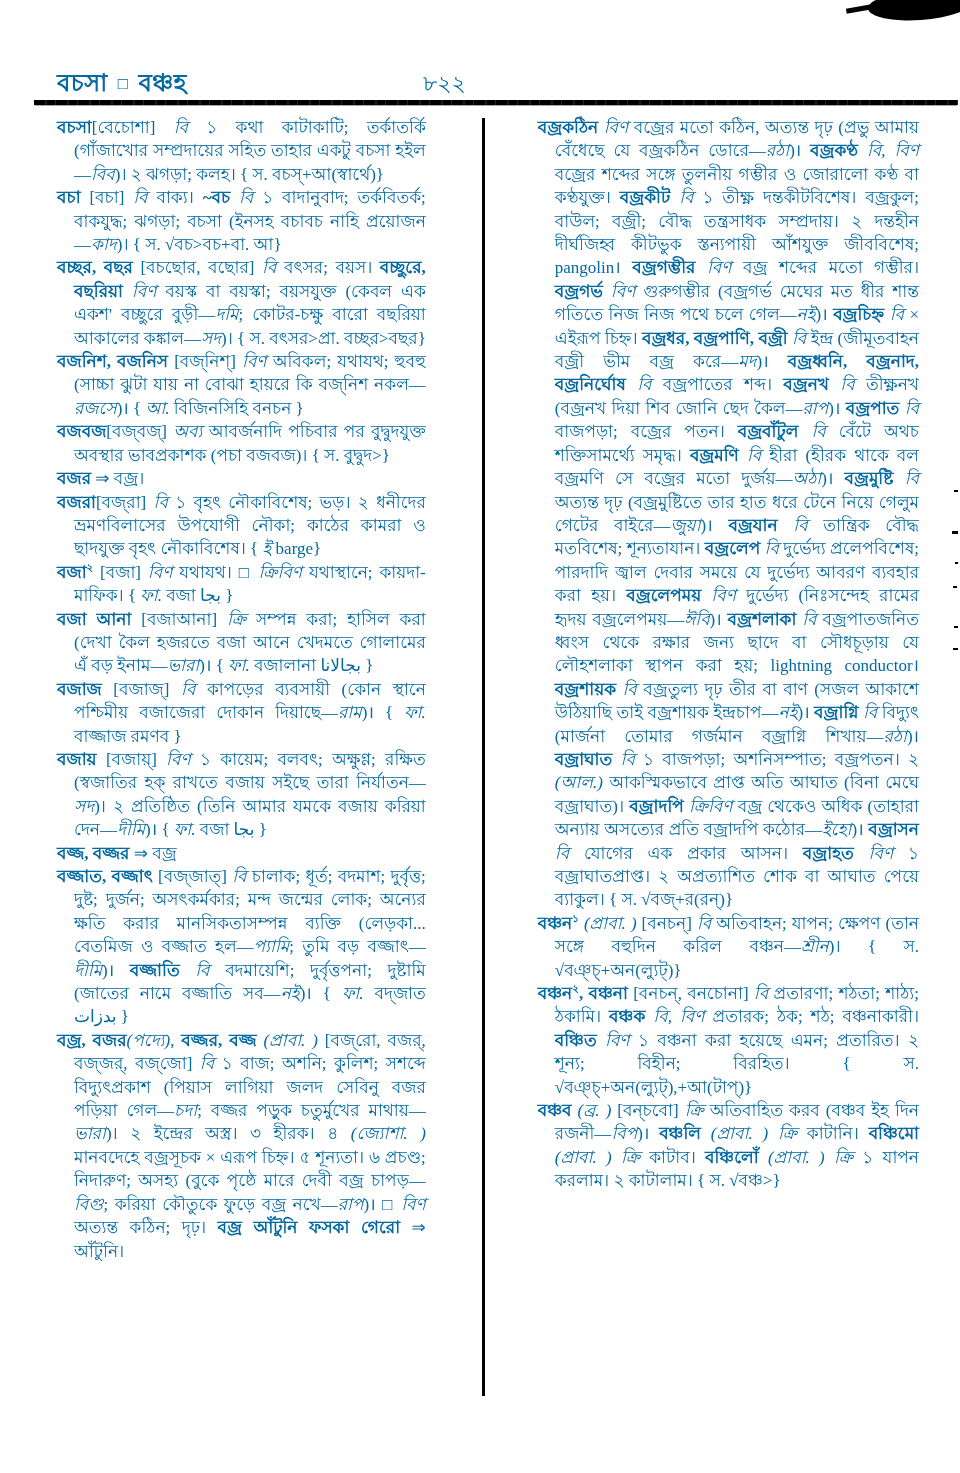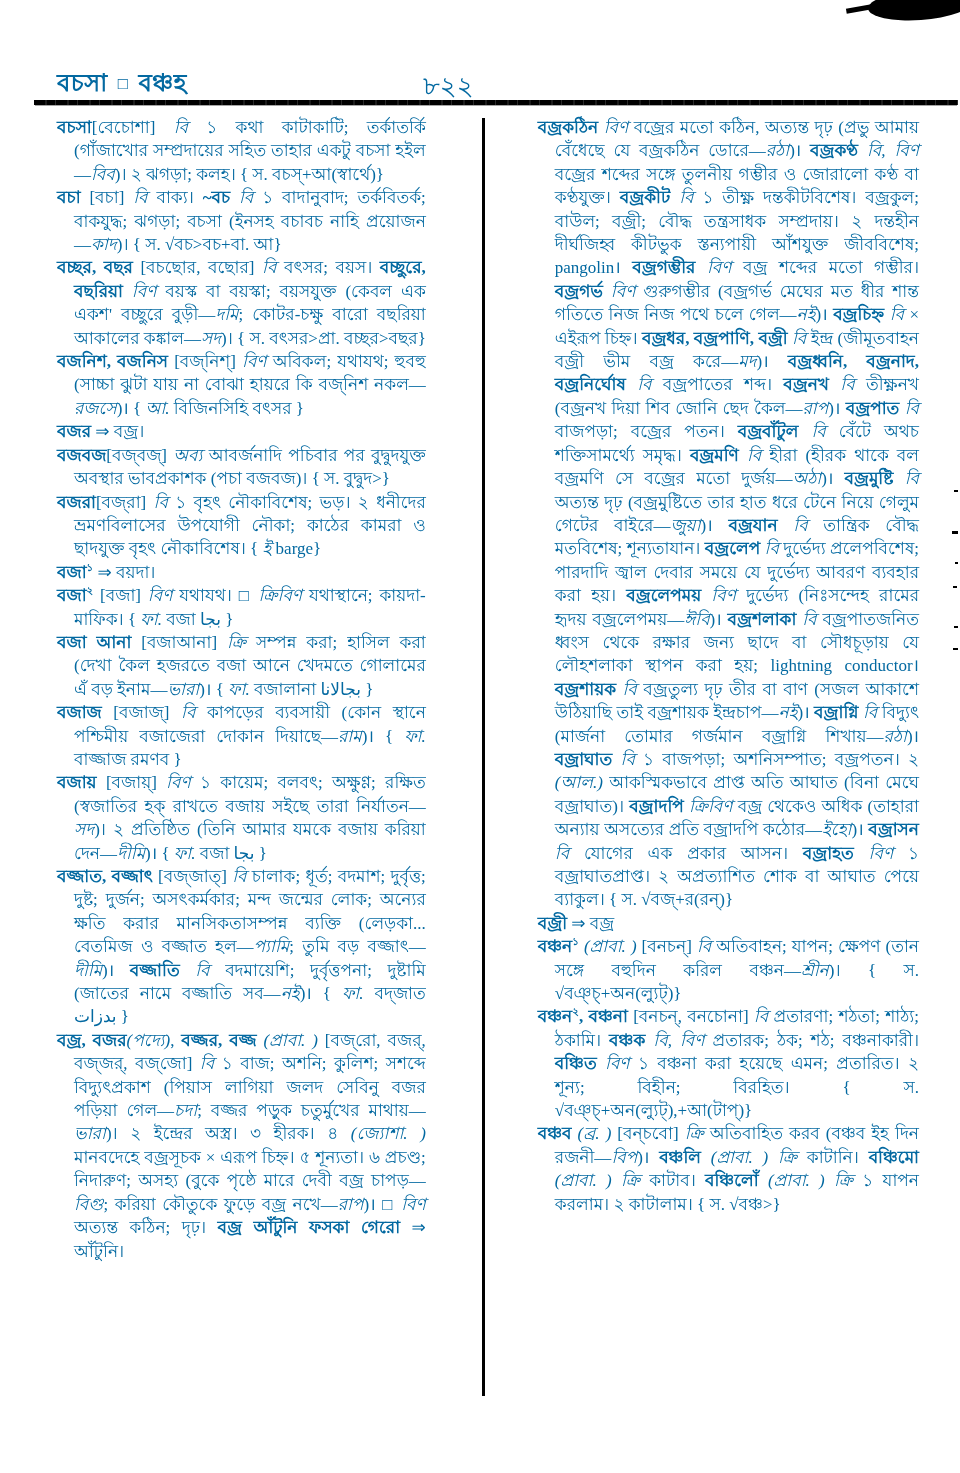--- a/index.html
+++ b/index.html
@@ -44,21 +44,21 @@
     white-space: nowrap;
   }
   .guide .sq {
     font-weight: normal;
     font-size: 17px;
     margin: 0 10px;
     position: relative; top: -2px;
   }
   .pageno {
     position: absolute; left: 366px; top: 2px;
-    font-size: 26px;
+    font-size: 22px;
   }
   .rule {
     position: absolute;
     top: 100px; left: 34px;
     width: 924px; height: 5px;
     background: repeating-linear-gradient(90deg, #000 0 11px, #1c1c1c 11px 13px, #000 13px 21px, #2a2a2a 21px 22px);
     box-shadow: 0 2px 0 -1px rgba(0,0,0,0.35);
   }
   .columns {
     position: absolute;
@@ -110,36 +110,35 @@
     <div class="pageno">৮২২</div>
   </div>
 
   <div class="rule"></div>
 
   <div class="columns">
     <div class="col col-left">
         <div class="entry"><span class="run-b">বচসা</span><span class="run-n">[বেচোশা] </span><span class="run-i">বি</span><span class="run-n"> ১ কথা কাটাকাটি; তর্কাতর্কি (গাঁজাখোর সম্প্রদায়ের সহিত তাহার একটু বচসা হইল—</span><span class="run-i">বিব</span><span class="run-n">)। ২ ঝগড়া; কলহ। { স. বচস্+আ(স্বার্থে)}</span></div>
         <div class="entry"><span class="run-b">বচা </span><span class="run-n">[বচা] </span><span class="run-i">বি</span><span class="run-n"> বাক্য। </span><span class="run-b">~বচ </span><span class="run-i">বি</span><span class="run-n"> ১ বাদানুবাদ; তর্কবিতর্ক; বাকযুদ্ধ; ঝগড়া; বচসা (ইনসহ বচাবচ নাহি প্রয়োজন—</span><span class="run-i">কাদ</span><span class="run-n">)। { স. √বচ&gt;বচ+বা. আ}</span></div>
         <div class="entry"><span class="run-b">বচ্ছর, বছর </span><span class="run-n">[বচছোর, বছোর] </span><span class="run-i">বি</span><span class="run-n"> বৎসর; বয়স। </span><span class="run-b">বচ্ছুরে, বছরিয়া </span><span class="run-i">বিণ</span><span class="run-n"> বয়স্ক বা বয়স্কা; বয়সযুক্ত (কেবল এক একশ' বচ্ছুরে বুড়ী—</span><span class="run-i">দমি</span><span class="run-n">; কোটর-চক্ষু বারো বছরিয়া আকালের কঙ্কাল—</span><span class="run-i">সদ</span><span class="run-n">)। { স. বৎসর&gt;প্রা. বচ্ছর&gt;বছর}</span></div>
-        <div class="entry"><span class="run-b">বজনিশ, বজনিস </span><span class="run-n">[বজ্‌নিশ্] </span><span class="run-i">বিণ</span><span class="run-n"> অবিকল; যথাযথ; হুবহু (সাচ্চা ঝুটা যায় না বোঝা হায়রে কি বজ্‌নিশ নকল—</span><span class="run-i">রজসে</span><span class="run-n">)। { </span><span class="run-i">আ.</span><span class="run-n"> বিজিনসিহি বৎসর }</span></div>
+        <div class="entry"><span class="run-b">বজনিশ, বজনিস </span><span class="run-n">[বজ্‌নিশ্] </span><span class="run-i">বিণ</span><span class="run-n"> অবিকল; যথাযথ; হুবহু (সাচ্চা ঝুটা যায় না বোঝা হায়রে কি বজ্‌নিশ নকল—</span><span class="run-i">রজসে</span><span class="run-n">)। { </span><span class="run-i">আ.</span><span class="run-n"> বিজিনসিহি বনচন }</span></div>
+        <div class="entry"><span class="run-b">বজবজ</span><span class="run-n">[বজ্‌বজ্] </span><span class="run-i">অব্য</span><span class="run-n"> আবর্জনাদি পচিবার পর বুদ্বুদযুক্ত অবস্থার ভাবপ্রকাশক (পচা বজবজ)। { স. বুদ্বুদ&gt;}</span></div>
         <div class="entry"><span class="run-b">বজর</span><span class="run-n"> ⇒ বজ্র।</span></div>
-        <div class="entry"><span class="run-b">বজবজ</span><span class="run-n">[বজ্‌বজ্] </span><span class="run-i">অব্য</span><span class="run-n"> আবর্জনাদি পচিবার পর বুদ্বুদযুক্ত অবস্থার ভাবপ্রকাশক (পচা বজবজ)। { স. বুদ্বুদ&gt;}</span></div>
         <div class="entry"><span class="run-b">বজরা</span><span class="run-n">[বজ্‌রা] </span><span class="run-i">বি</span><span class="run-n"> ১ বৃহৎ নৌকাবিশেষ; ভড়। ২ ধনীদের ভ্রমণবিলাসের উপযোগী নৌকা; কাঠের কামরা ও ছাদযুক্ত বৃহৎ নৌকাবিশেষ। { </span><span class="run-i">ই</span><span class="run-n"> barge}</span></div>
-        <div class="entry"><span class="run-b">বজা</span><span class="run-s">১</span><span class="run-n"> ⇒ বয়দা।</span></div>
         <div class="entry"><span class="run-b">বজা</span><span class="run-s">২</span><span class="run-n"> [বজা] </span><span class="run-i">বিণ</span><span class="run-n"> যথাযথ। □ </span><span class="run-i">ক্রিবিণ</span><span class="run-n"> যথাস্থানে; কায়দা-মাফিক। { </span><span class="run-i">ফা.</span><span class="run-n"> বজা بجا }</span></div>
         <div class="entry"><span class="run-b">বজা আনা </span><span class="run-n">[বজাআনা] </span><span class="run-i">ক্রি</span><span class="run-n"> সম্পন্ন করা; হাসিল করা (দেখা কৈল হজরতে বজা আনে খেদমতে গোলামের এঁ বড় ইনাম—</span><span class="run-i">ভারা</span><span class="run-n">)। { </span><span class="run-i">ফা.</span><span class="run-n"> বজালানা بجالانا }</span></div>
         <div class="entry"><span class="run-b">বজাজ </span><span class="run-n">[বজাজ্] </span><span class="run-i">বি</span><span class="run-n"> কাপড়ের ব্যবসায়ী (কোন স্থানে পশ্চিমীয় বজাজেরা দোকান দিয়াছে—</span><span class="run-i">রাম</span><span class="run-n">)। { </span><span class="run-i">ফা.</span><span class="run-n"> বাজ্জাজ রমণব }</span></div>
         <div class="entry"><span class="run-b">বজায় </span><span class="run-n">[বজায়্] </span><span class="run-i">বিণ</span><span class="run-n"> ১ কায়েম; বলবৎ; অক্ষুণ্ণ; রক্ষিত (স্বজাতির হক্ রাখতে বজায় সইছে তারা নির্যাতন—</span><span class="run-i">সদ</span><span class="run-n">)। ২ প্রতিষ্ঠিত (তিনি আমার যমকে বজায় করিয়া দেন—</span><span class="run-i">দীমি</span><span class="run-n">)। { </span><span class="run-i">ফা.</span><span class="run-n"> বজা بجا }</span></div>
+        <div class="entry"><span class="run-b">বজ্জ, বজ্জর</span><span class="run-n"> ⇒ বজ্র</span></div>
         <div class="entry"><span class="run-b">বজ্জাত, বজ্জাৎ </span><span class="run-n">[বজ্‌জাত্] </span><span class="run-i">বি</span><span class="run-n"> চালাক; ধূর্ত; বদমাশ; দুর্বৃত্ত; দুষ্ট; দুর্জন; অসৎকর্মকার; মন্দ জন্মের লোক; অন্যের ক্ষতি করার মানসিকতাসম্পন্ন ব্যক্তি (লেড়কা... বেতমিজ ও বজ্জাত হল—</span><span class="run-i">প্যামি</span><span class="run-n">; তুমি বড় বজ্জাৎ—</span><span class="run-i">দীমি</span><span class="run-n">)। </span><span class="run-b">বজ্জাতি </span><span class="run-i">বি</span><span class="run-n"> বদমায়েশি; দুর্বৃত্তপনা; দুষ্টামি (জাতের নামে বজ্জাতি সব—</span><span class="run-i">নই</span><span class="run-n">)। { </span><span class="run-i">ফা.</span><span class="run-n"> বদ্‌জাত بدزات }</span></div>
         <div class="entry"><span class="run-b">বজ্র, বজর</span><span class="run-i">(পদ্যে)</span><span class="run-n">, </span><span class="run-b">বজ্জর, বজ্জ </span><span class="run-i">(প্রাবা. )</span><span class="run-n"> [বজ্‌রো, বজর্, বজ্‌জর্, বজ্‌জো] </span><span class="run-i">বি</span><span class="run-n"> ১ বাজ; অশনি; কুলিশ; সশব্দে বিদ্যুৎপ্রকাশ (পিয়াস লাগিয়া জলদ সেবিনু বজর পড়িয়া গেল—</span><span class="run-i">চদা</span><span class="run-n">; বজ্জর পড়ুক চতুর্মুখের মাথায়—</span><span class="run-i">ভারা</span><span class="run-n">)। ২ ইন্দ্রের অস্ত্র। ৩ হীরক। ৪ </span><span class="run-i">(জ্যোশা. )</span><span class="run-n"> মানবদেহে বজ্রসূচক × এরূপ চিহ্ন। ৫ শূন্যতা। ৬ প্রচণ্ড; নিদারুণ; অসহ্য (বুকে পৃষ্ঠে মারে দেবী বজ্র চাপড়—</span><span class="run-i">বিগু</span><span class="run-n">; করিয়া কৌতুকে ফুড়ে বজ্র নখে—</span><span class="run-i">রাপ</span><span class="run-n">)। □ </span><span class="run-i">বিণ</span><span class="run-n"> অত্যন্ত কঠিন; দৃঢ়। </span><span class="run-b">বজ্র আঁটুনি ফসকা গেরো</span><span class="run-n"> ⇒ আঁটুনি।</span></div>
       </div>
     <div class="divider"></div>
     <div class="col col-right">
         <div class="entry"><span class="run-b">বজ্রকঠিন </span><span class="run-i">বিণ</span><span class="run-n"> বজ্রের মতো কঠিন, অত্যন্ত দৃঢ় (প্রভু আমায় বেঁধেছে যে বজ্রকঠিন ডোরে—</span><span class="run-i">রঠা</span><span class="run-n">)। </span><span class="run-b">বজ্রকণ্ঠ </span><span class="run-i">বি, বিণ</span><span class="run-n"> বজ্রের শব্দের সঙ্গে তুলনীয় গম্ভীর ও জোরালো কণ্ঠ বা কণ্ঠযুক্ত। </span><span class="run-b">বজ্রকীট </span><span class="run-i">বি</span><span class="run-n"> ১ তীক্ষ্ণ দন্তকীটবিশেষ। বজ্রকুল; বাউল; বজ্রী; বৌদ্ধ তন্ত্রসাধক সম্প্রদায়। ২ দন্তহীন দীর্ঘজিহ্ব কীটভুক স্তন্যপায়ী আঁশযুক্ত জীববিশেষ; pangolin। </span><span class="run-b">বজ্রগম্ভীর </span><span class="run-i">বিণ</span><span class="run-n"> বজ্র শব্দের মতো গম্ভীর। </span><span class="run-b">বজ্রগর্ভ </span><span class="run-i">বিণ</span><span class="run-n"> গুরুগম্ভীর (বজ্রগর্ভ মেঘের মত ধীর শান্ত গতিতে নিজ নিজ পথে চলে গেল—</span><span class="run-i">নই</span><span class="run-n">)। </span><span class="run-b">বজ্রচিহ্ন </span><span class="run-i">বি</span><span class="run-n"> × এইরূপ চিহ্ন। </span><span class="run-b">বজ্রধর, বজ্রপাণি, বজ্রী </span><span class="run-i">বি</span><span class="run-n"> ইন্দ্র (জীমূতবাহন বজ্রী ভীম বজ্র করে—</span><span class="run-i">মদ</span><span class="run-n">)। </span><span class="run-b">বজ্রধ্বনি, বজ্রনাদ, বজ্রনির্ঘোষ </span><span class="run-i">বি</span><span class="run-n"> বজ্রপাতের শব্দ। </span><span class="run-b">বজ্রনখ </span><span class="run-i">বি</span><span class="run-n"> তীক্ষ্ণনখ (বজ্রনখ দিয়া শিব জোনি ছেদ কৈল—</span><span class="run-i">রাপ</span><span class="run-n">)। </span><span class="run-b">বজ্রপাত </span><span class="run-i">বি</span><span class="run-n"> বাজপড়া; বজ্রের পতন। </span><span class="run-b">বজ্রবাঁটুল </span><span class="run-i">বি</span><span class="run-n"> বেঁটে অথচ শক্তিসামর্থ্যে সমৃদ্ধ। </span><span class="run-b">বজ্রমণি </span><span class="run-i">বি</span><span class="run-n"> হীরা (হীরক থাকে বল বজ্রমণি সে বজ্রের মতো দুর্জয়—</span><span class="run-i">অঠা</span><span class="run-n">)। </span><span class="run-b">বজ্রমুষ্টি </span><span class="run-i">বি</span><span class="run-n"> অত্যন্ত দৃঢ় (বজ্রমুষ্টিতে তার হাত ধরে টেনে নিয়ে গেলুম গেটের বাইরে—</span><span class="run-i">জুয়া</span><span class="run-n">)। </span><span class="run-b">বজ্রযান </span><span class="run-i">বি</span><span class="run-n"> তান্ত্রিক বৌদ্ধ মতবিশেষ; শূন্যতাযান। </span><span class="run-b">বজ্রলেপ </span><span class="run-i">বি</span><span class="run-n"> দুর্ভেদ্য প্রলেপবিশেষ; পারদাদি জ্বাল দেবার সময়ে যে দুর্ভেদ্য আবরণ ব্যবহার করা হয়। </span><span class="run-b">বজ্রলেপময় </span><span class="run-i">বিণ</span><span class="run-n"> দুর্ভেদ্য (নিঃসন্দেহ রামের হৃদয় বজ্রলেপময়—</span><span class="run-i">ঈবি</span><span class="run-n">)। </span><span class="run-b">বজ্রশলাকা </span><span class="run-i">বি</span><span class="run-n"> বজ্রপাতজনিত ধ্বংস থেকে রক্ষার জন্য ছাদে বা সৌধচূড়ায় যে লৌহশলাকা স্থাপন করা হয়; lightning conductor। </span><span class="run-b">বজ্রশায়ক </span><span class="run-i">বি</span><span class="run-n"> বজ্রতুল্য দৃঢ় তীর বা বাণ (সজল আকাশে উঠিয়াছি তাই বজ্রশায়ক ইন্দ্রচাপ—</span><span class="run-i">নই</span><span class="run-n">)। </span><span class="run-b">বজ্রাগ্নি </span><span class="run-i">বি</span><span class="run-n"> বিদ্যুৎ (মার্জনা তোমার গর্জমান বজ্রাগ্নি শিখায়—</span><span class="run-i">রঠা</span><span class="run-n">)। </span><span class="run-b">বজ্রাঘাত </span><span class="run-i">বি</span><span class="run-n"> ১ বাজপড়া; অশনিসম্পাত; বজ্রপতন। ২ </span><span class="run-i">(আল.)</span><span class="run-n"> আকস্মিকভাবে প্রাপ্ত অতি আঘাত (বিনা মেঘে বজ্রাঘাত)। </span><span class="run-b">বজ্রাদপি </span><span class="run-i">ক্রিবিণ</span><span class="run-n"> বজ্র থেকেও অধিক (তাহারা অন্যায় অসত্যের প্রতি বজ্রাদপি কঠোর—</span><span class="run-i">ইহো</span><span class="run-n">)। </span><span class="run-b">বজ্রাসন </span><span class="run-i">বি</span><span class="run-n"> যোগের এক প্রকার আসন। </span><span class="run-b">বজ্রাহত </span><span class="run-i">বিণ</span><span class="run-n"> ১ বজ্রাঘাতপ্রাপ্ত। ২ অপ্রত্যাশিত শোক বা আঘাত পেয়ে ব্যাকুল। { স. √বজ্+র(রন্)}</span></div>
-        <div class="entry"><span class="run-b">বজ্রী</span><span class="run-n"> ⇒ বজ্র</span></div>
         <div class="entry"><span class="run-b">বঞ্চন</span><span class="run-s">১</span><span class="run-n"> </span><span class="run-i">(প্রাবা. )</span><span class="run-n"> [বনচন্] </span><span class="run-i">বি</span><span class="run-n"> অতিবাহন; যাপন; ক্ষেপণ (তান সঙ্গে বহুদিন করিল বঞ্চন—</span><span class="run-i">শ্রীন</span><span class="run-n">)। { স. √বঞ্চ্+অন(ল্যুট্)}</span></div>
         <div class="entry"><span class="run-b">বঞ্চন</span><span class="run-s">২</span><span class="run-b">, বঞ্চনা </span><span class="run-n">[বনচন্, বনচোনা] </span><span class="run-i">বি</span><span class="run-n"> প্রতারণা; শঠতা; শাঠ্য; ঠকামি। </span><span class="run-b">বঞ্চক </span><span class="run-i">বি, বিণ</span><span class="run-n"> প্রতারক; ঠক; শঠ; বঞ্চনাকারী। </span><span class="run-b">বঞ্চিত </span><span class="run-i">বিণ</span><span class="run-n"> ১ বঞ্চনা করা হয়েছে এমন; প্রতারিত। ২ শূন্য; বিহীন; বিরহিত। { স. √বঞ্চ্+অন(ল্যুট্),+আ(টাপ্)}</span></div>
         <div class="entry"><span class="run-b">বঞ্চব </span><span class="run-i">(ব্র. )</span><span class="run-n"> [বন্‌চবো] </span><span class="run-i">ক্রি</span><span class="run-n"> অতিবাহিত করব (বঞ্চব ইহ দিন রজনী—</span><span class="run-i">বিপ</span><span class="run-n">)। </span><span class="run-b">বঞ্চলি </span><span class="run-i">(প্রাবা. )</span><span class="run-n"> </span><span class="run-i">ক্রি</span><span class="run-n"> কাটানি। </span><span class="run-b">বঞ্চিমো </span><span class="run-i">(প্রাবা. )</span><span class="run-n"> </span><span class="run-i">ক্রি</span><span class="run-n"> কাটাব। </span><span class="run-b">বঞ্চিলোঁ </span><span class="run-i">(প্রাবা. )</span><span class="run-n"> </span><span class="run-i">ক্রি</span><span class="run-n"> ১ যাপন করলাম। ২ কাটালাম। { স. √বঞ্চ&gt;}</span></div>
       </div>
   </div>
 
 <div class="margin-mark" style="left: 954px; top: 490px; width: 4px; height: 2px;"></div>
     <div class="margin-mark" style="left: 952px; top: 531px; width: 6px; height: 3px;"></div>
     <div class="margin-mark" style="left: 955px; top: 562px; width: 3px; height: 2px;"></div>
     <div class="margin-mark" style="left: 953px; top: 586px; width: 4px; height: 2px;"></div>

